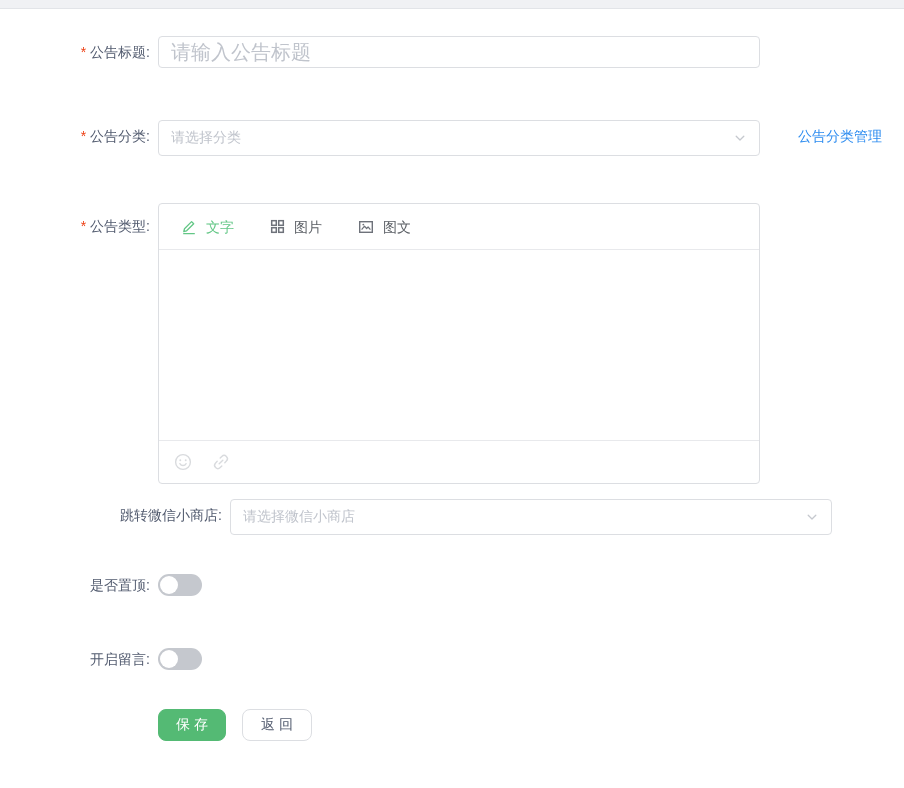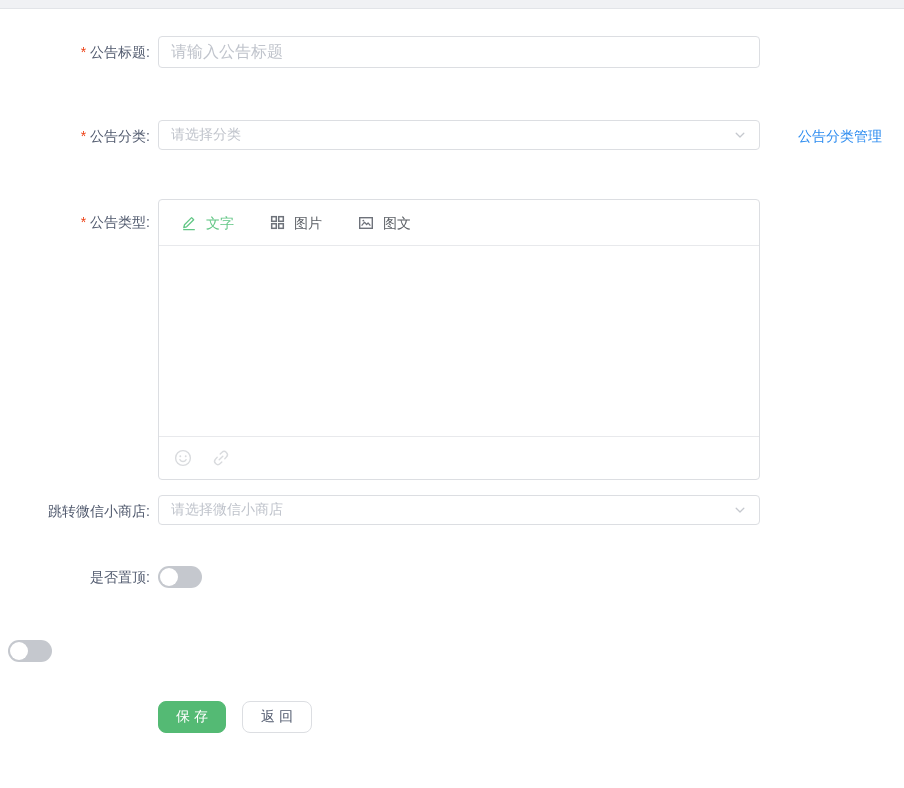--- a/index.html
+++ b/index.html
@@ -24,43 +24,43 @@
     text-align: right;
     line-height: 32px;
     color: #515a6e;
     white-space: nowrap;
   }
   .req { color: #ed4014; margin-right: 4px; }
   .ctrl { margin-left: 8px; width: 602px; }
   .txt-input {
     width: 602px; height: 32px;
     border: 1px solid #dcdee2; border-radius: 4px;
-    padding: 0 12px; font-size: 16px; color: #515a6e;
+    padding: 0 12px; font-size: 20px; color: #515a6e;
     outline: none; background: #fff;
     font-family: "Liberation Sans", "DejaVu Sans", sans-serif;
   }
   .txt-input::placeholder { color: #c0c4cc; }
   .select {
-    width: 602px; height: 30px;
+    width: 602px; height: 36px;
     border: 1px solid #dcdee2; border-radius: 4px;
     padding: 0 12px; background: #fff;
     display: flex; align-items: center; cursor: pointer;
   }
   .select .ph { flex: 1; color: #c0c4cc; }
   .chev { color: #c5c8ce; flex: none; display: flex; }
   .side-link {
     margin-left: 38px; line-height: 32px;
     color: #2d8cf0; text-decoration: none; white-space: nowrap;
     cursor: pointer;
   }
   
   .row-title    { margin-bottom: 52px; }
   .row-category { margin-bottom: 47px; }
   .row-type     { margin-bottom: 15px; }
-  .row-store    { margin-bottom: 39px; }
+  .row-store    { margin-bottom: 39px; justify-content: center; }
   .row-pin      { margin-bottom: 52px; }
   .row-msg      { margin-bottom: 39px; }
   .lbl-top { line-height: 32px; padding-top: 7px; }
   
   .editor {
     width: 602px; border: 1px solid #dcdee2; border-radius: 4px;
     background: #fff; overflow: hidden;
   }
   .editor-tabs {
     height: 46px; display: flex; align-items: center;
@@ -217,20 +217,21 @@
   </div>
 
   <div class="row row-pin">
     <div class="lbl lbl-mid"><span>是否置顶:</span></div>
     <div class="switch">
         <div class="knob"></div>
       </div>
   </div>
 
   <div class="row row-msg">
+    <div class="lbl lbl-mid"><span>开启留言:</span></div>
     <div class="switch">
         <div class="knob"></div>
       </div>
   </div>
 
   <div class="actions">
     <button class="btn btn-save">保存</button>
     <button class="btn btn-back">返回</button>
   </div>
 

